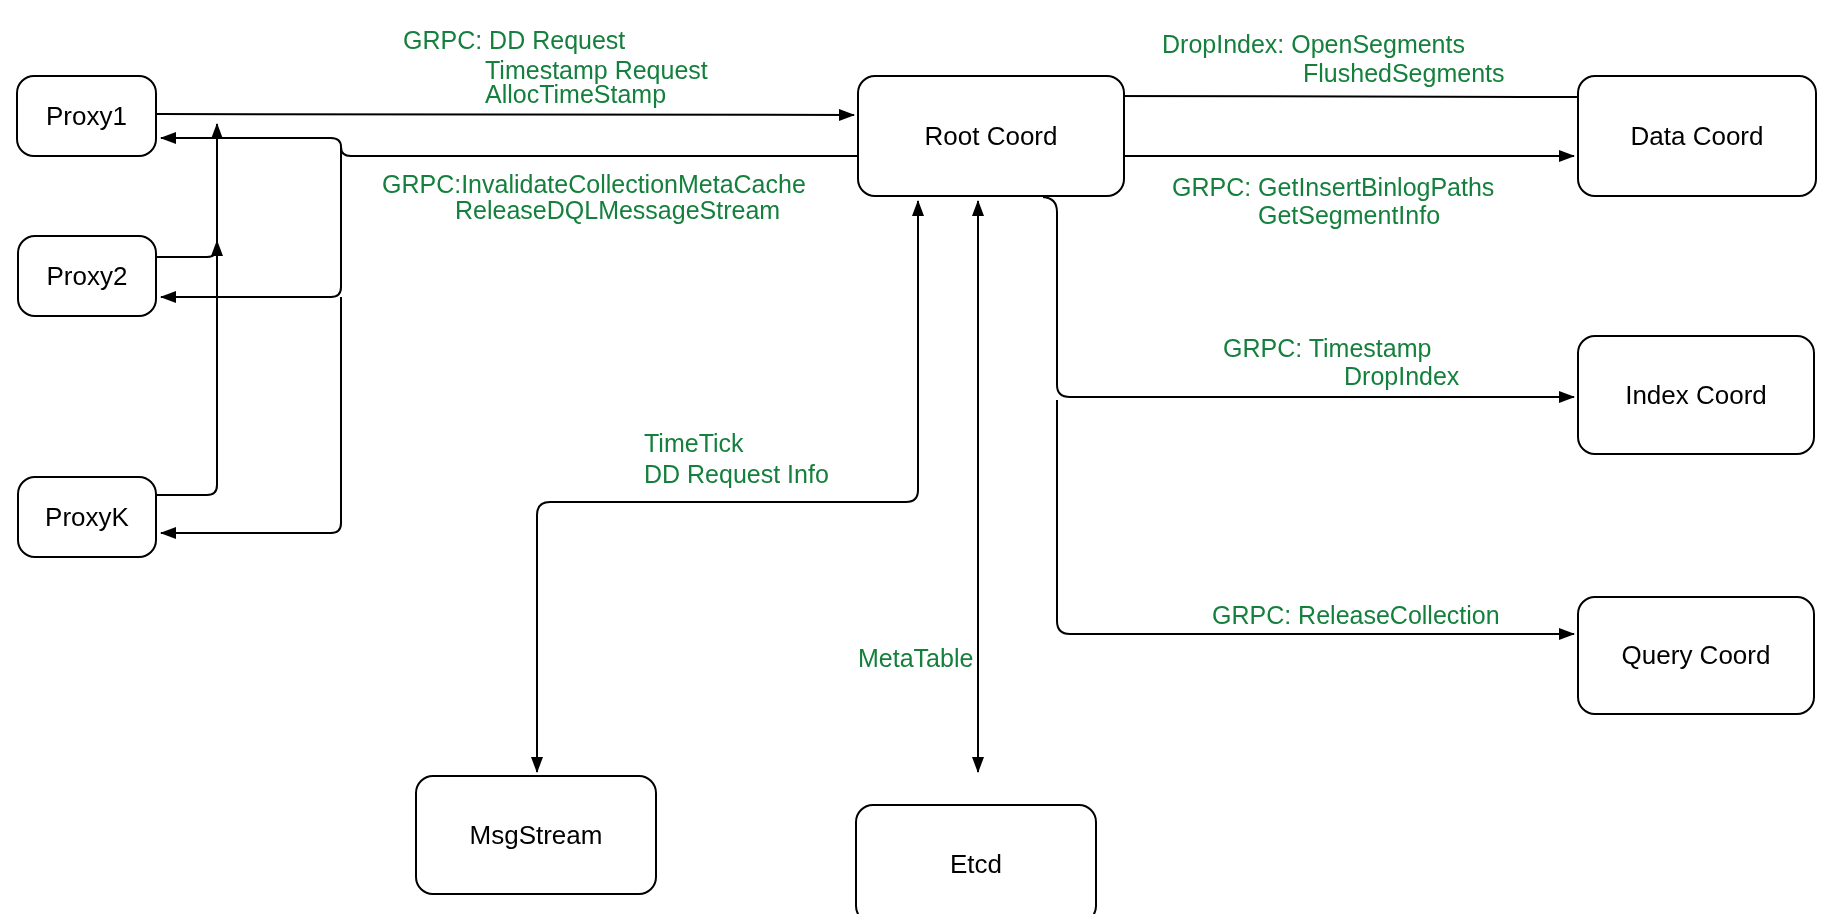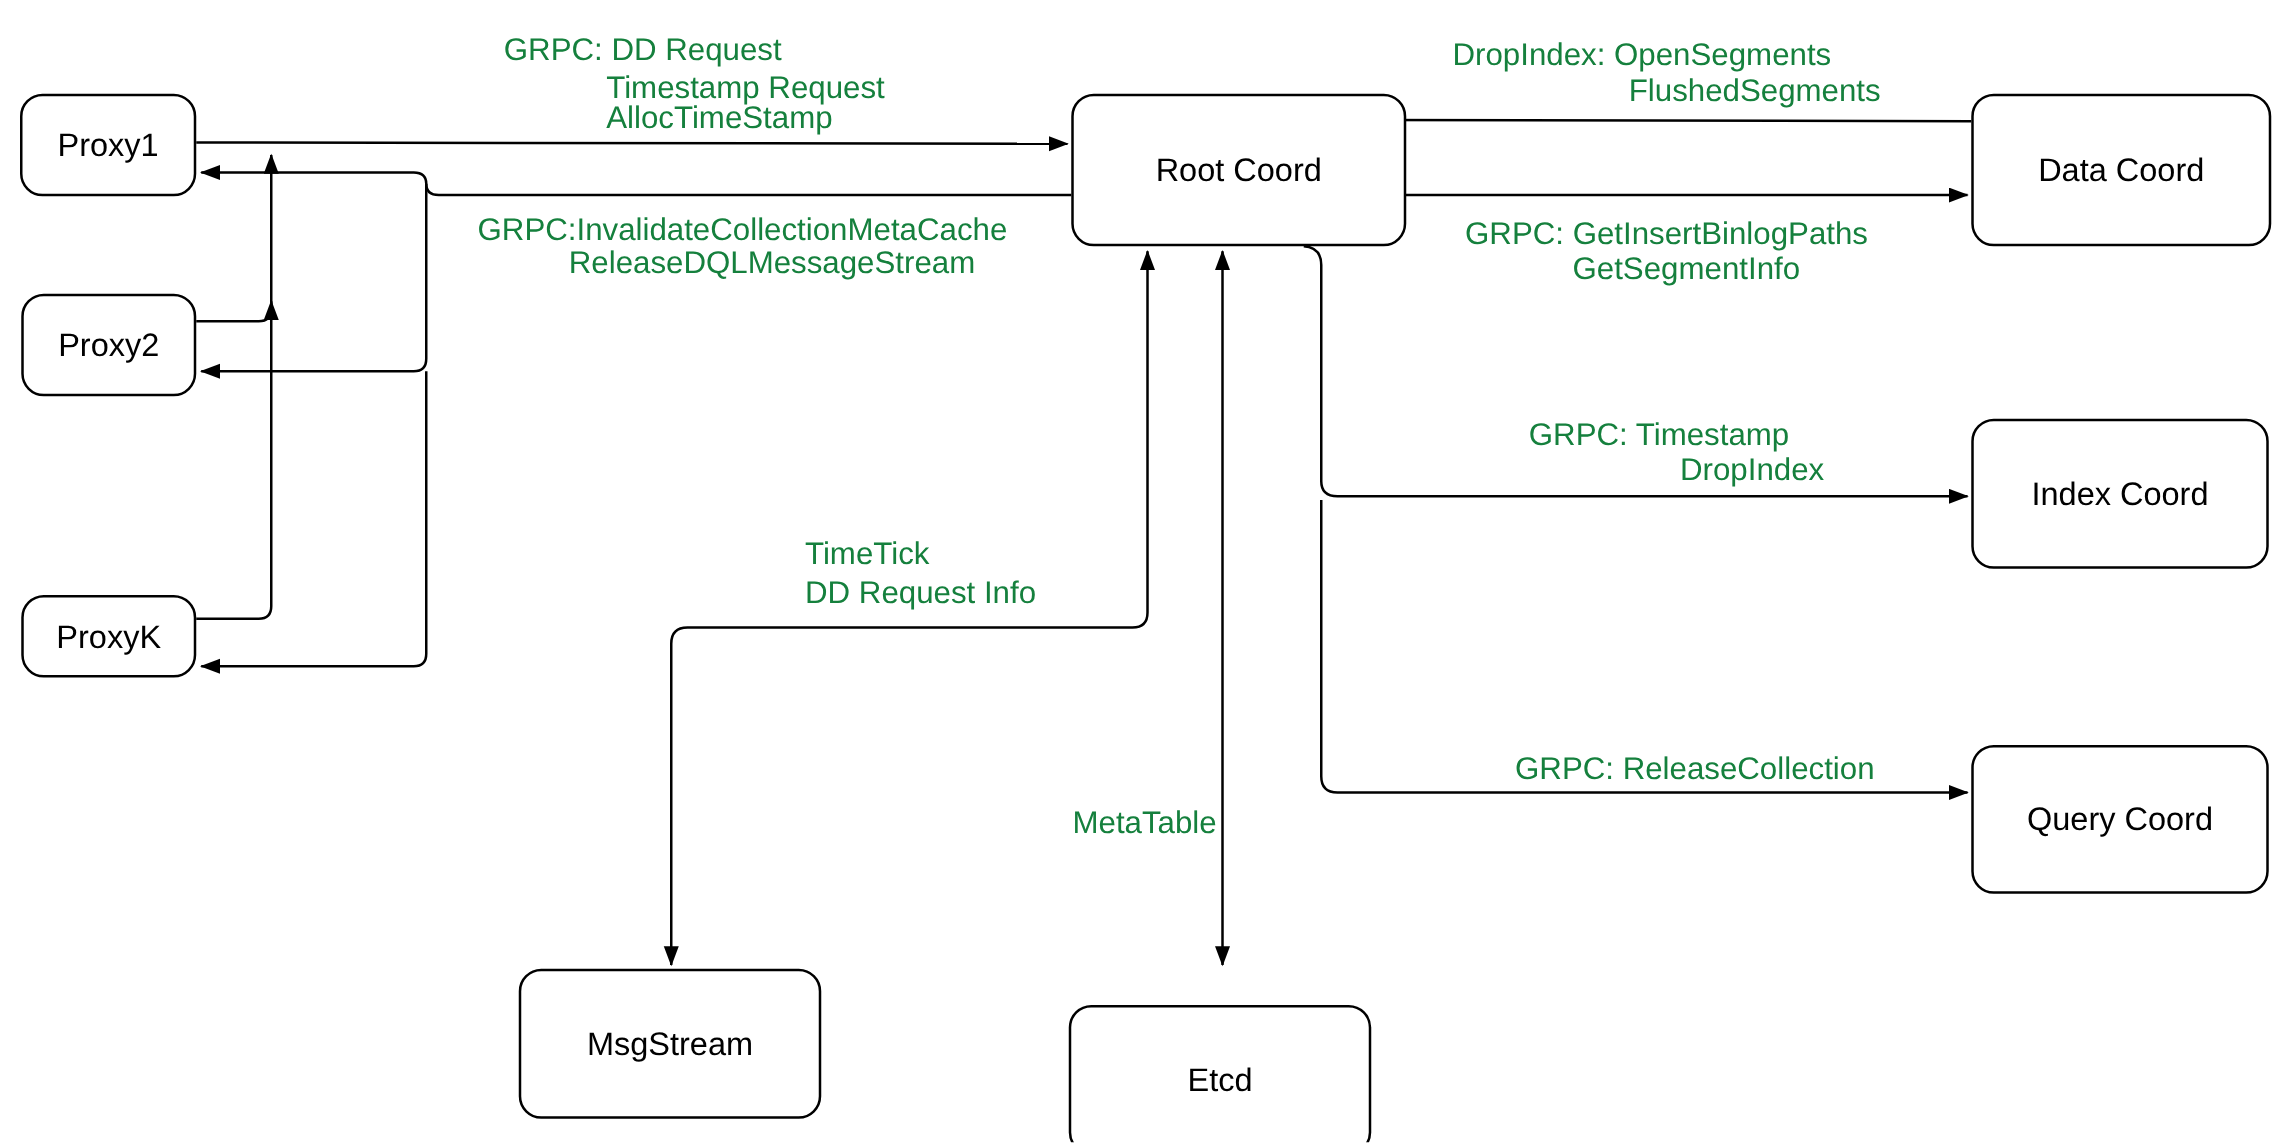--- a/index.html
+++ b/index.html
@@ -39,21 +39,21 @@
     position: absolute;
     font-size: 25px;
     line-height: 26px;
     color: #15803d;
     white-space: nowrap;
     z-index: 3;
   }
   
   #n-proxy1      { left: 16px;   top: 75px;  width: 141px; height: 82px;  }
   #n-proxy2      { left: 17px;   top: 235px; width: 140px; height: 82px;  }
-  #n-proxyk      { left: 17px;   top: 476px; width: 140px; height: 66px;  }
+  #n-proxyk      { left: 17px;   top: 476px; width: 140px; height: 82px;  }
   #n-root-coord  { left: 857px;  top: 75px;  width: 268px; height: 122px; }
   #n-data-coord  { left: 1577px; top: 75px;  width: 240px; height: 122px; }
   #n-index-coord { left: 1577px; top: 335px; width: 238px; height: 120px; }
   #n-query-coord { left: 1577px; top: 596px; width: 238px; height: 119px; }
   #n-msgstream   { left: 415px;  top: 775px; width: 242px; height: 120px; }
   #n-etcd        { left: 855px;  top: 804px; width: 242px; height: 120px; }
   
   #l-dd-1      { left: 403px;  top: 27px;  }
   #l-dd-2      { left: 485px;  top: 57px;  }
   #l-dd-3      { left: 485px;  top: 81px;  }

